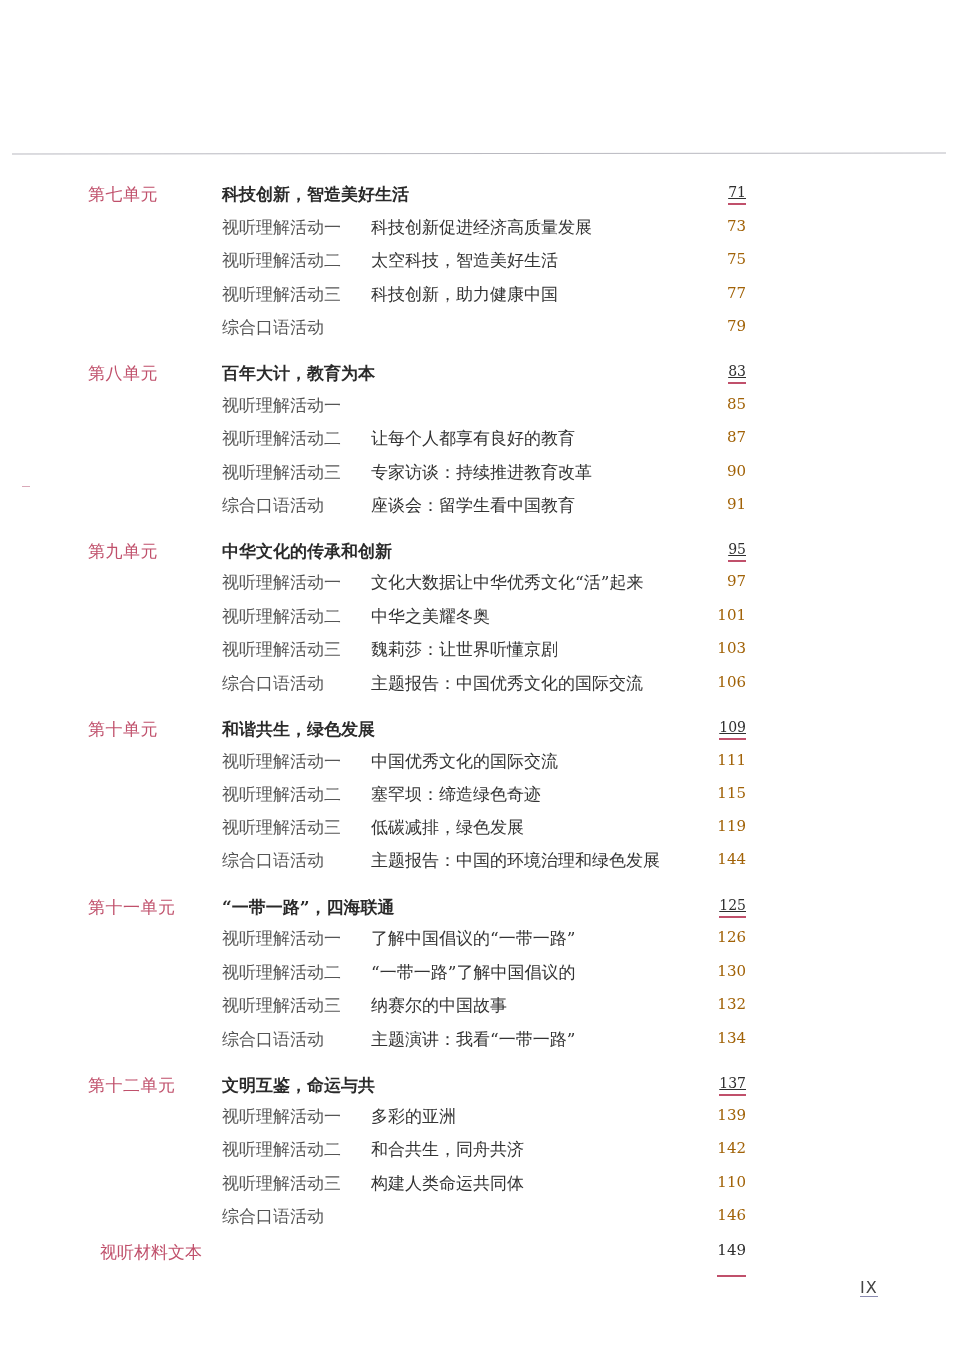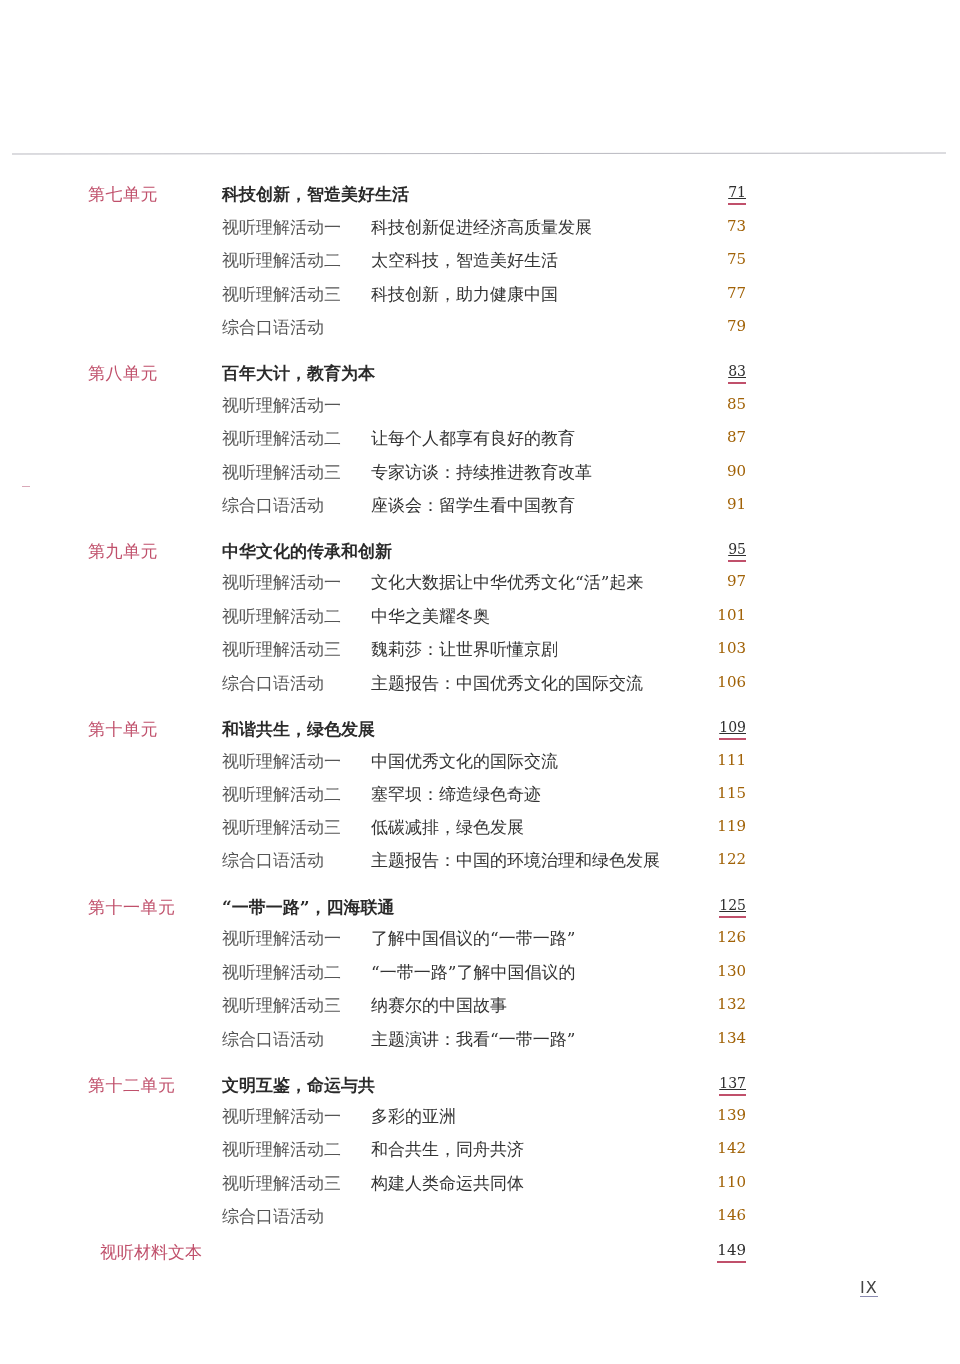--- a/index.html
+++ b/index.html
@@ -34,21 +34,21 @@
       position:absolute; left:371px; top:0; font-size:17px; color:#333; white-space:nowrap;
     }
     .entry-page {
       position:absolute; right:214px; top:0; font-size:15px; color:#a16207; line-height:20px;
     }
     .appendix-label {
       position:absolute; left:100px; font-size:17px; color:#c0506b; white-space:nowrap;
     }
     .appendix-page {
       position:absolute; right:214px; font-size:15px; color:#2e2e2e;
-      border-bottom:2px solid #c0506b; padding-bottom:2px; line-height:18px;
+      border-bottom:2px solid #c0506b; padding-bottom:16px; line-height:18px;
     }
     .folio {
       position:absolute; left:860px; top:1281px; font-size:16px; color:#444;
       font-family:"DejaVu Sans", "Liberation Sans", sans-serif; letter-spacing:1px;
       border-bottom:1px solid #8a8ab0; padding-bottom:1px; line-height:14px;
     }
   </style>
 </head>
 <body>
 
@@ -149,21 +149,21 @@
     <span class="entry-page">115</span>
   </div>
   <div class="entry" style="top:816px;">
     <span class="entry-type">视听理解活动三</span>
     <span class="entry-title">低碳减排，绿色发展</span>
     <span class="entry-page">119</span>
   </div>
   <div class="entry" style="top:849px;">
     <span class="entry-type">综合口语活动</span>
     <span class="entry-title">主题报告：中国的环境治理和绿色发展</span>
-    <span class="entry-page">122</span>
+    <span class="entry-page">144</span>
   </div>
 
   <div class="unit" style="top:896px;">
     <span class="unit-label">第十一单元</span>
     <span class="unit-title">“一带一路”，四海联通</span>
     <span class="unit-page">125</span>
   </div>
   <div class="entry" style="top:927px;">
     <span class="entry-type">视听理解活动一</span>
     <span class="entry-title">了解中国倡议的“一带一路”</span>

